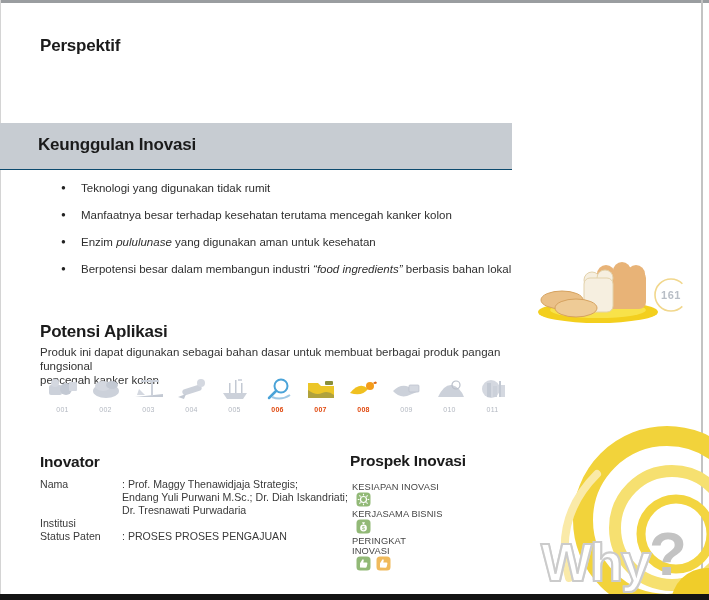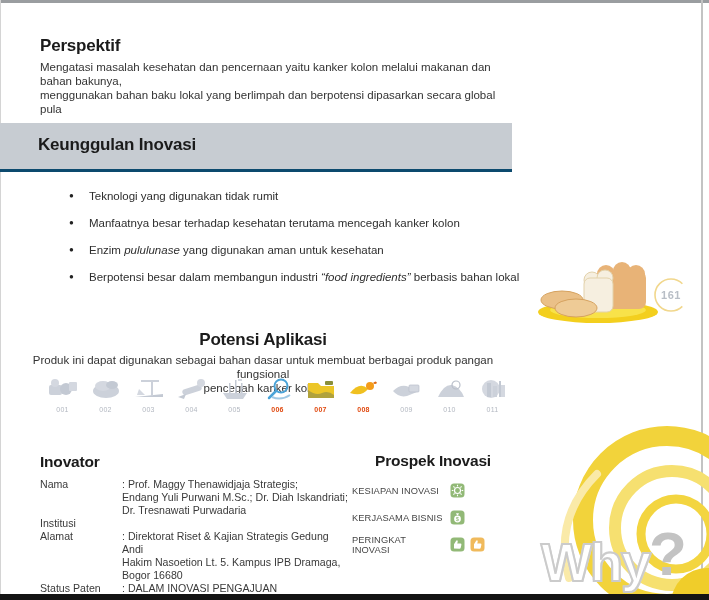--- a/index.html
+++ b/index.html
@@ -10,69 +10,67 @@
   .edge-left{position:absolute;left:0;top:0;width:1px;height:600px;background:#d4d4d4;}
   .edge-right{position:absolute;left:701px;top:0;width:2px;height:600px;background:#c3c3c3;}
 
   .h-big{font-weight:bold;color:#1b1b1b;font-size:17px;letter-spacing:-0.2px;}
   .h-mid{font-weight:bold;color:#1b1b1b;font-size:15.5px;letter-spacing:-0.2px;}
 
   .perspektif{position:absolute;left:40px;top:36px;width:478px;}
   .perspektif .body{margin-top:4px;font-size:11.5px;line-height:14px;color:#333;white-space:pre-line;}
 
   .keu-bar{position:absolute;left:0;top:123px;width:512px;height:46px;background:#c7ccd2;
-           border-bottom:3px solid #0c4a6e;}
+           border-bottom:1px solid #0c4a6e;}
   .keu-bar .h-big{position:absolute;left:38px;top:12px;}
 
-  .bullets{position:absolute;left:55px;top:176px;width:460px;list-style:none;margin:14px;padding:0;}
+  .bullets{position:absolute;left:55px;top:176px;width:460px;list-style:none;margin:6px;padding:0;}
   .bullets li{position:relative;padding-left:20px;margin-bottom:15px;font-size:11.5px;color:#2e2e2e;}
   .bullets li::before{content:"\25CF";position:absolute;left:0;top:1px;font-size:8px;color:#222;}
   .bullets .it{font-style:italic;}
 
   .bread{position:absolute;left:536px;top:256px;}
   .badge161{position:absolute;left:650px;top:274px;}
 
-  .potensi{position:absolute;left:24px;top:322px;width:478px;text-align:center;margin-top:8px;}
+  .potensi{position:absolute;left:40px;top:322px;width:478px;text-align:left;}
   .potensi .body{margin-top:3px;font-size:11.5px;line-height:14px;color:#333;white-space:pre-line;}
 
   .iconstrip{position:absolute;left:41px;top:377px;display:flex;}
   .icell{width:43px;text-align:center;}
   .icell .num{font-size:7px;line-height:8px;margin-top:1px;color:#b3b8c1;letter-spacing:0.3px;}
   .icell.hot .num{color:#e0490f;font-weight:bold;}
 
   .inovator{position:absolute;left:40px;top:453px;width:310px;}
   .inovator .fields{margin-top:7px;}
   .frow{display:flex;font-size:10.6px;line-height:13px;color:#3a3a3a;}
   .frow .lbl{width:82px;flex:none;}
   .frow .val{width:226px;white-space:pre-line;}
 
-  .prospek{position:absolute;left:350px;top:452px;width:166px;text-align:center;}
+  .prospek{position:absolute;left:350px;top:452px;width:166px;text-align:left;}
   .prows{position:absolute;left:352px;top:482px;}
-  .prow{display:flex;align-items:center;height:17px;margin-bottom:10px;}
+  .prow{display:flex;align-items:flex-start;height:17px;margin-bottom:10px;flex-direction:column;}
   .prow .plbl{width:94px;font-size:9.3px;color:#454545;text-align:left;letter-spacing:0.1px;}
   .prow .badges{display:flex;gap:5px;margin-left:4px;}
 
   .why-wrap{position:absolute;left:539px;top:418px;width:170px;height:176px;overflow:hidden;}
   .why-text{position:absolute;left:541px;top:524px;font-weight:bold;letter-spacing:-2px;white-space:nowrap;}
   .why-word{font-size:54px;color:#ffffff;-webkit-text-stroke:2px #cbcbcb;
             text-shadow:0 0 1px #cbcbcb, 1px 1px 0 #d4d4d4, -1px -1px 0 #d4d4d4;}
   .why-mark{font-size:62px;color:#c3c3c3;position:relative;top:-6px;-webkit-text-stroke:0;}
 </style>
 </head>
 <body>
 
 <div class="page">
   <div class="edge-top"></div>
   <div class="edge-left"></div>
   <div class="edge-right"></div>
 
   <div class="perspektif">
     <div class="h-big">Perspektif</div>
-    <div class="body">Mengatasi masalah kesehatan dan pencernaan yaitu kanker kolon melalui makanan dan bahan bakunya,
-menggunakan bahan baku lokal yang berlimpah dan berpotensi dipasarkan secara global pula</div>
   </div>
 
   <div class="keu-bar">
     <div class="h-big">Keunggulan Inovasi</div>
   </div>
 
   <ul class="bullets">
     <li><span>Teknologi yang digunakan tidak rumit</span><span class="it"></span><span></span></li>
     <li><span>Manfaatnya besar terhadap kesehatan terutama mencegah kanker kolon</span><span class="it"></span><span></span></li>
     <li><span>Enzim </span><span class="it">pululunase</span><span> yang digunakan aman untuk kesehatan</span></li>
@@ -210,28 +208,22 @@
       <div class="frow">
         <div class="lbl">Nama</div>
         <div class="val">: Prof. Maggy Thenawidjaja Strategis;
 Endang Yuli Purwani M.Sc.; Dr. Diah Iskandriati;
 Dr. Tresnawati Purwadaria</div>
       </div>
       <div class="frow">
         <div class="lbl">Institusi</div>
       </div>
       <div class="frow">
-        <div class="lbl">Alamat</div>
-        <div class="val">: Direktorat Riset &amp; Kajian Strategis Gedung Andi
-Hakim Nasoetion Lt. 5. Kampus IPB Dramaga,
-Bogor 16680</div>
-      </div>
-      <div class="frow">
         <div class="lbl">Status Paten</div>
-        <div class="val">: DALAM INOVASI PENGAJUAN</div>
+        <div class="val">: PROSES PROSES PENGAJUAN</div>
       </div>
     </div>
   </div>
 
   <div class="prospek">
     <div class="h-mid">Prospek Inovasi</div>
   </div>
   <div class="prows">
     <div class="prow">
       <div class="plbl">KESIAPAN INOVASI</div>

